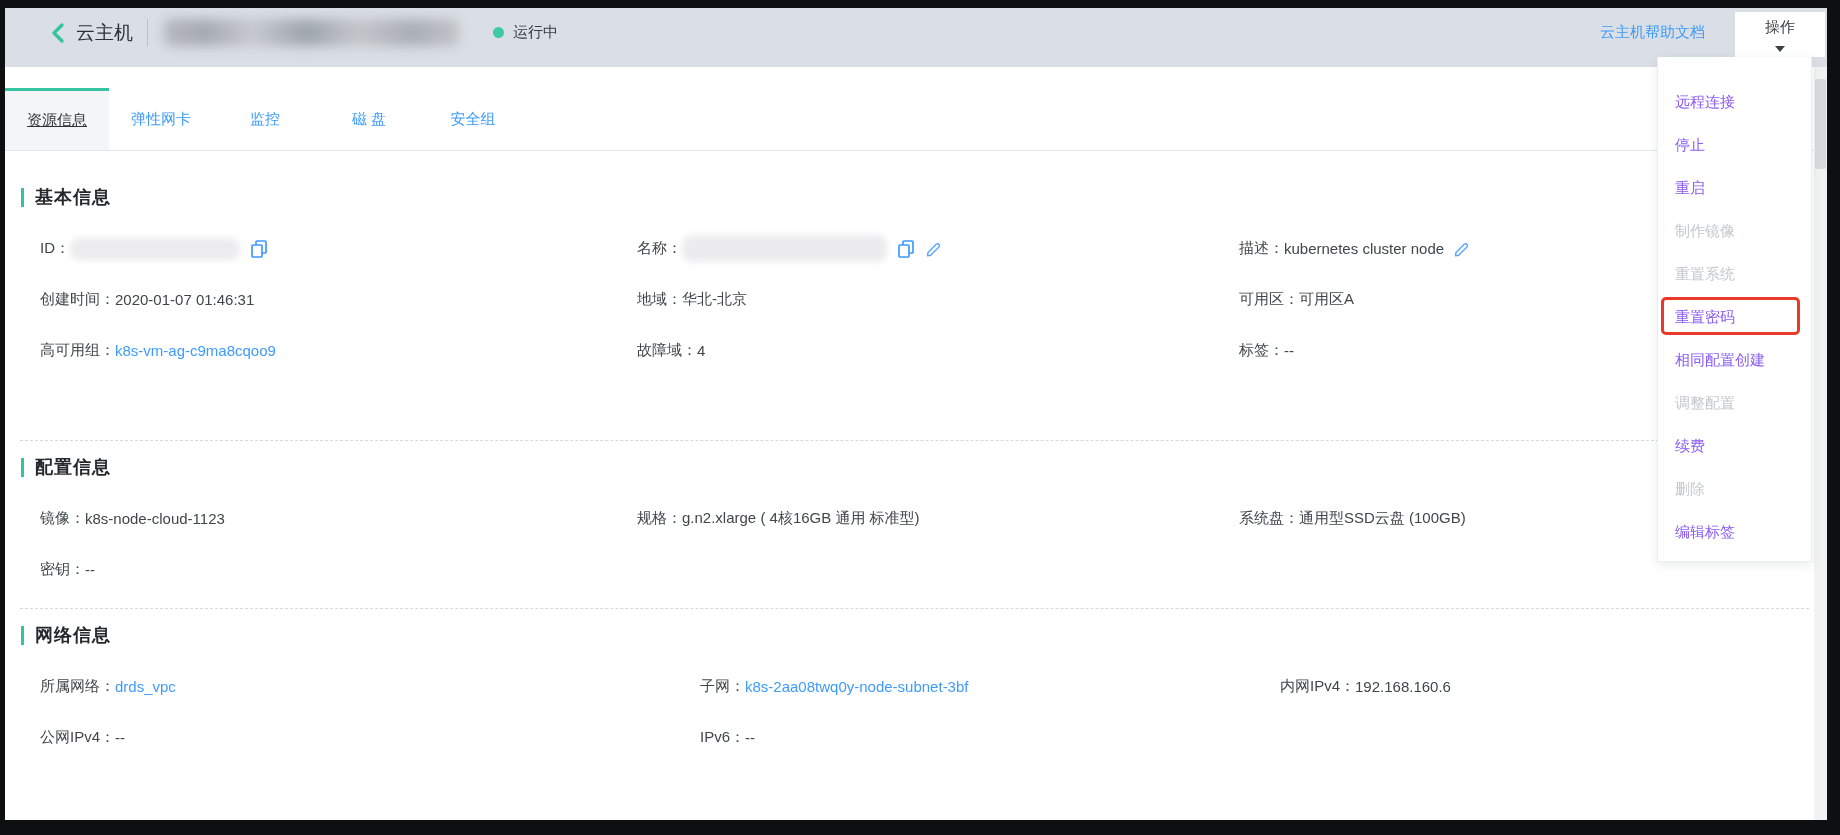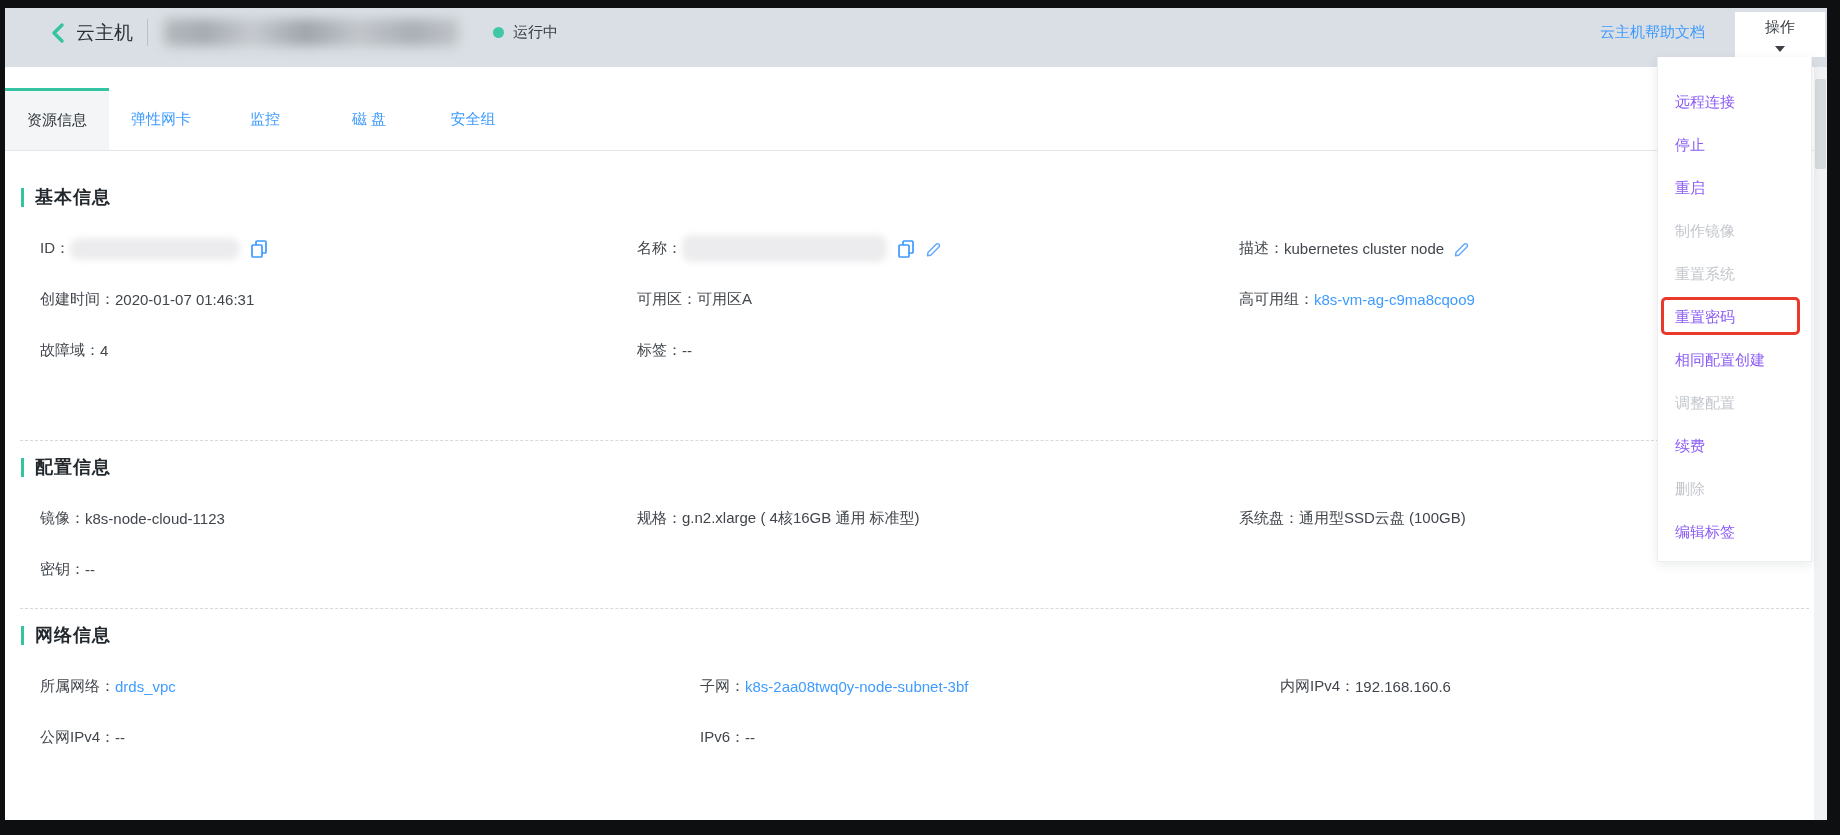--- a/index.html
+++ b/index.html
@@ -25,21 +25,21 @@
     font-size:15px; color:#3b4046; display:flex; align-items:center; justify-content:center;
     gap:9px; cursor:pointer; font-family:inherit;flex-direction:column; }
   .caret { width:0; height:0; border-left:5px solid transparent; border-right:5px solid transparent;
     border-top:6px solid #3b4046; }
 
   
   .card { position:absolute; top:59px; left:0; right:0; bottom:0; background:#fff; }
   .tabs { display:flex; height:63px; margin-top:21px; border-bottom:1px solid #e3e7ea; }
   .tab { width:104px; display:flex; align-items:center; justify-content:center;
     font-size:15px; color:#3e9bff; cursor:pointer; }
-  .tab.active { background:#f3f5f7; border-top:3px solid #35c4a2; color:#2e3338; cursor:default; }
+  .tab.active { background:#f3f5f7; border-top:3px solid #35c4a2; color:#2e3338; cursor:default;text-decoration:underline; }
 
   
   .sec-title { display:flex; align-items:center; height:20px; margin:36px 0 0 16px; }
   .sec-title.mid { margin-top:16px; }
   .sec-bar { width:3px; height:19px; background:#35c4a2; margin-right:11px; }
   .sec-text { font-size:18px; font-weight:bold; color:#23282d; letter-spacing:1px;text-align:right; }
   .grid { display:grid; padding-left:35px; margin-top:16px; }
   .grid-a { grid-template-columns:597px 602px 1fr; }
   .grid-n { grid-template-columns:660px 580px 1fr; }
   .cell { height:51px; display:flex; align-items:center; font-size:15px; color:#41464c; }
@@ -139,20 +139,24 @@
             <svg width="18" height="18" viewBox="0 0 18 18">
                 <path d="M3 12.5 L11.2 4.3 a1.9 1.9 0 0 1 2.7 0 l0 0 a1.9 1.9 0 0 1 0 2.7 L5.7 15.2 L2.5 15.7 Z" fill="none" stroke="#62a9fb" stroke-width="1.5" stroke-linejoin="round"></path>
               </svg>
           </span>
         </div>
 
         <div class="cell">
           <span class="lbl">创建时间：</span>
           <span class="val">2020-01-07 01:46:31</span>
         </div>
+        <div class="cell">
+          <span class="lbl">地域：</span>
+          <span class="val">华北-北京</span>
+        </div>
 
         <div class="cell">
           <span class="lbl">可用区：</span>
           <span class="val">可用区A</span>
         </div>
         <div class="cell">
           <span class="lbl">高可用组：</span>
           <span class="val link">k8s-vm-ag-c9ma8cqoo9</span>
         </div>
         <div class="cell">

